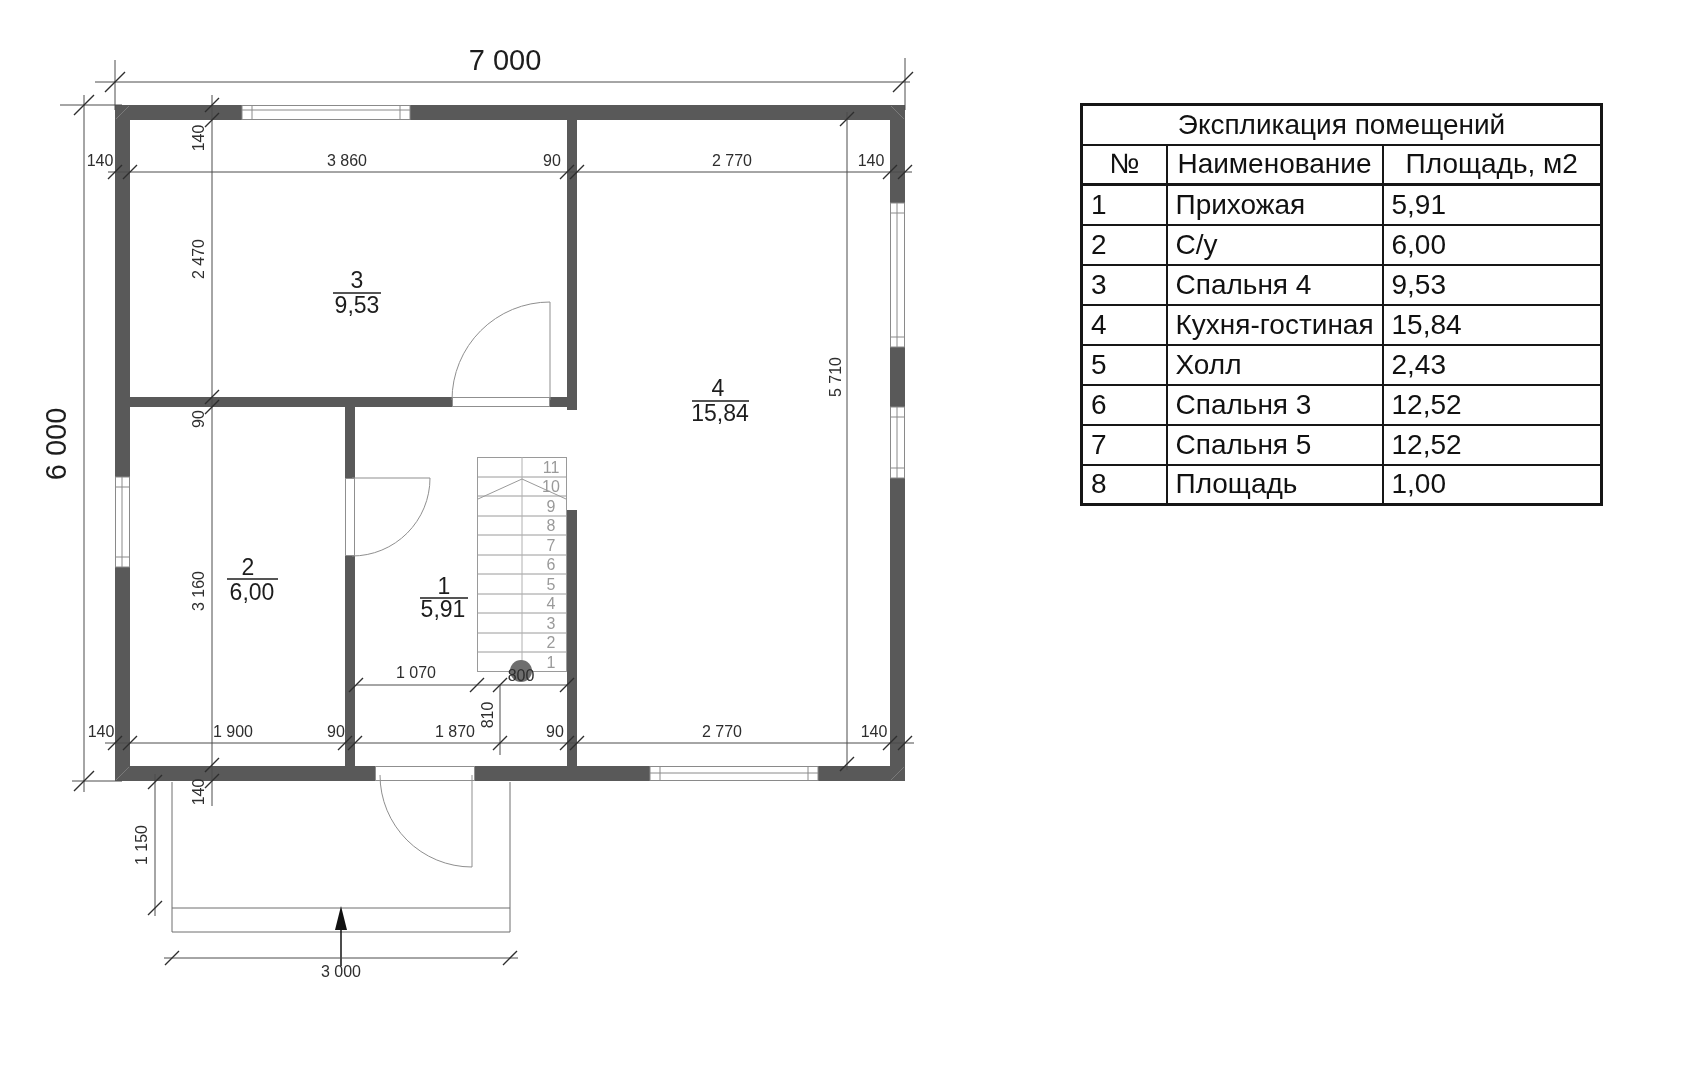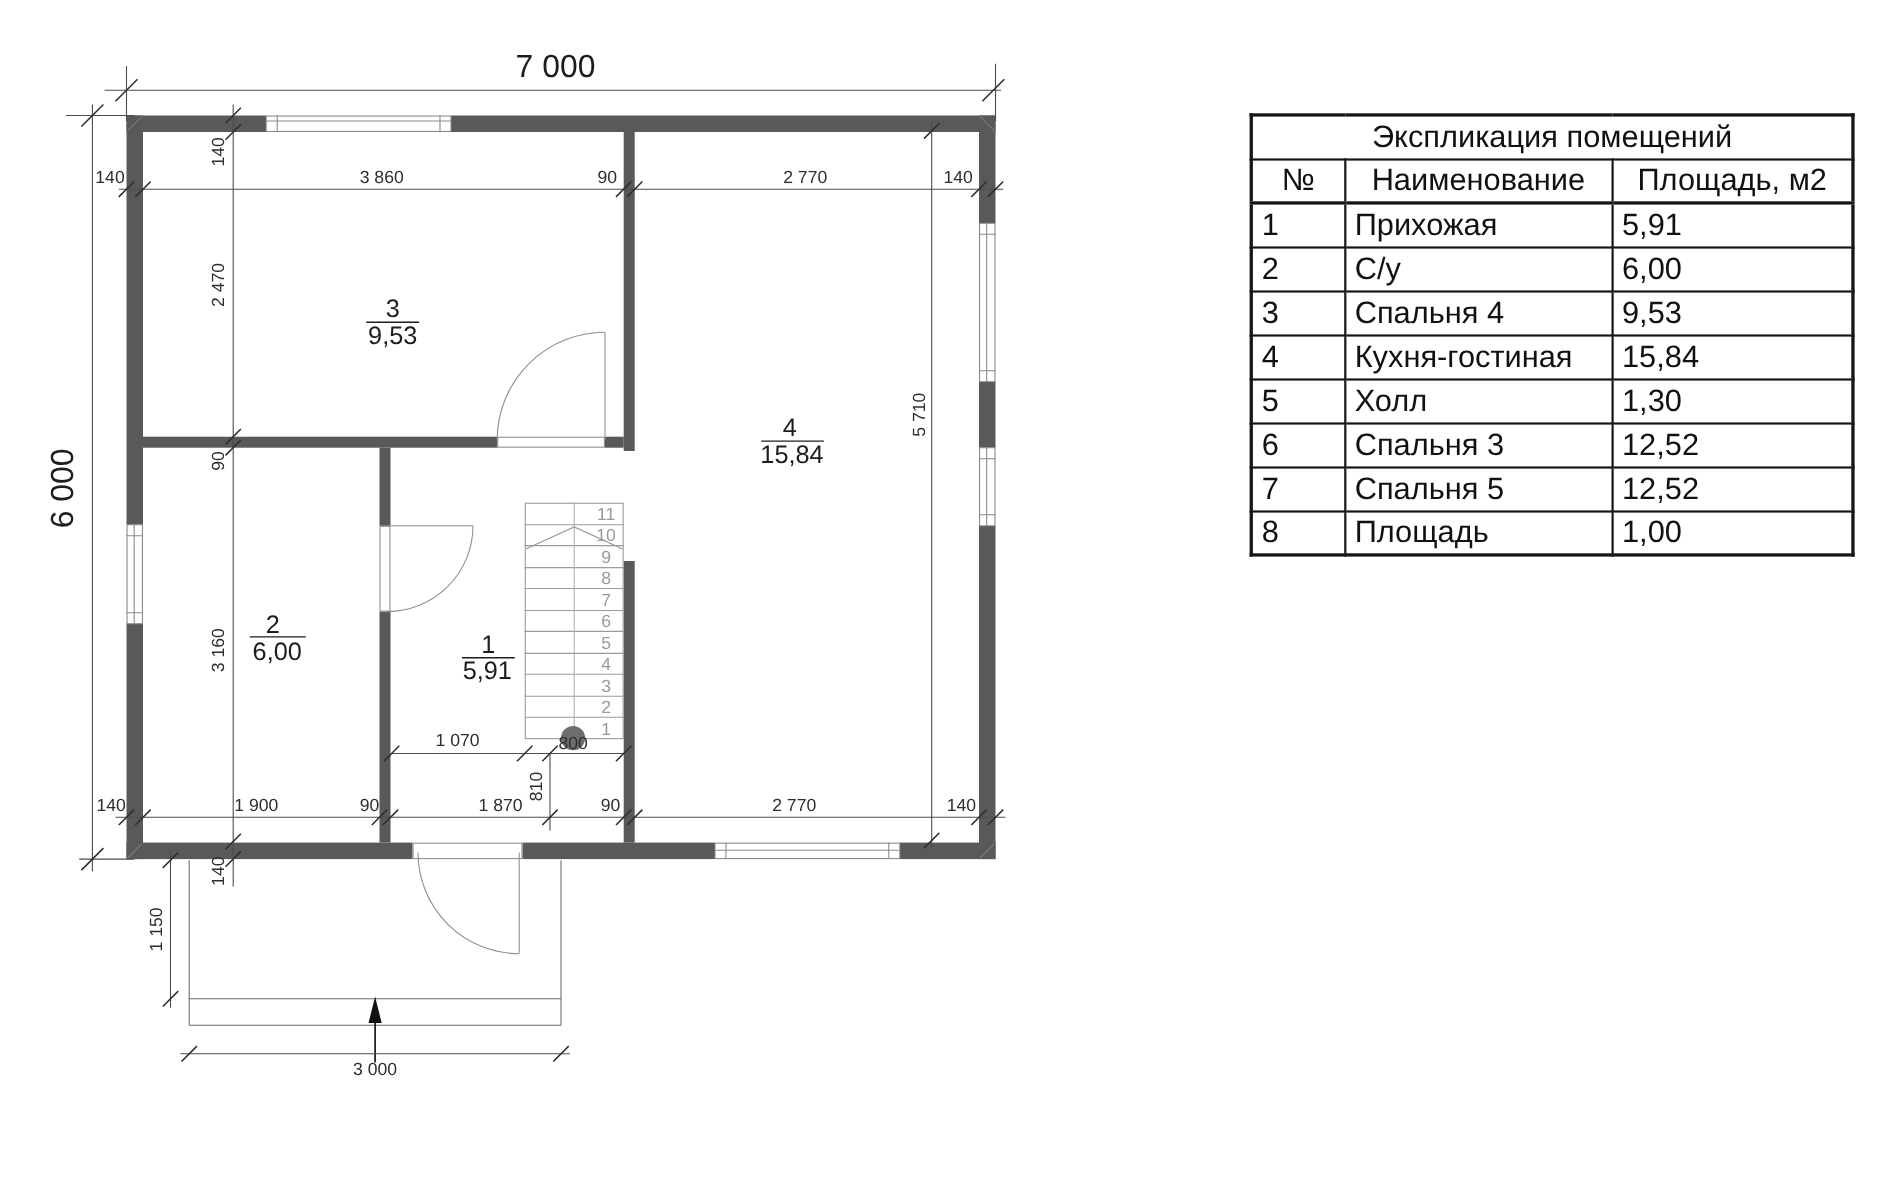--- a/index.html
+++ b/index.html
@@ -3,28 +3,28 @@
 <meta charset="utf-8">
 <style>
   html,body{margin:0;padding:0;background:#fff;}
   body{width:1708px;height:1080px;position:relative;overflow:hidden;
        font-family:"Liberation Sans",sans-serif;}
   svg text{font-family:"Liberation Sans",sans-serif;}
   .dim{font-size:16px;fill:#2e2e2e;}
   .dim-big{font-size:29px;fill:#1d1d1d;}
   .room-num,.room-area{font-size:23px;fill:#1d1d1d;}
   .stair-num{font-size:16px;fill:#9a9a9a;}
-  #schedule{position:absolute;left:1136px;top:103px;}
+  #schedule{position:absolute;left:1080px;top:103px;}
   #schedule table{border-collapse:collapse;table-layout:fixed;}
   #schedule td{border:2px solid #161616;height:40px;font-size:28px;color:#111;
                padding:0 0 0 8px;white-space:nowrap;overflow:hidden;box-sizing:border-box;}
   #schedule .title-row td{text-align:center;padding:0;border-bottom-width:2px;}
   #schedule .header-row td{text-align:center;padding:0;border-bottom-width:3px;}
   #schedule .c1{width:85px;}
-  #schedule .c2{width:243px;}
+  #schedule .c2{width:216px;}
   #schedule .c3{width:219px;}
   #schedule table{border:3px solid #161616;}
 </style>
 </head>
 <body>
 
 
 
 <svg width="1708" height="1080" viewBox="0 0 1708 1080">
 
@@ -245,21 +245,21 @@
       <td class="c3">9,53</td>
     </tr>
     <tr>
       <td class="c1">4</td>
       <td class="c2">Кухня-гостиная</td>
       <td class="c3">15,84</td>
     </tr>
     <tr>
       <td class="c1">5</td>
       <td class="c2">Холл</td>
-      <td class="c3">1,30</td>
+      <td class="c3">2,43</td>
     </tr>
     <tr>
       <td class="c1">6</td>
       <td class="c2">Спальня 3</td>
       <td class="c3">12,52</td>
     </tr>
     <tr>
       <td class="c1">7</td>
       <td class="c2">Спальня 5</td>
       <td class="c3">12,52</td>

